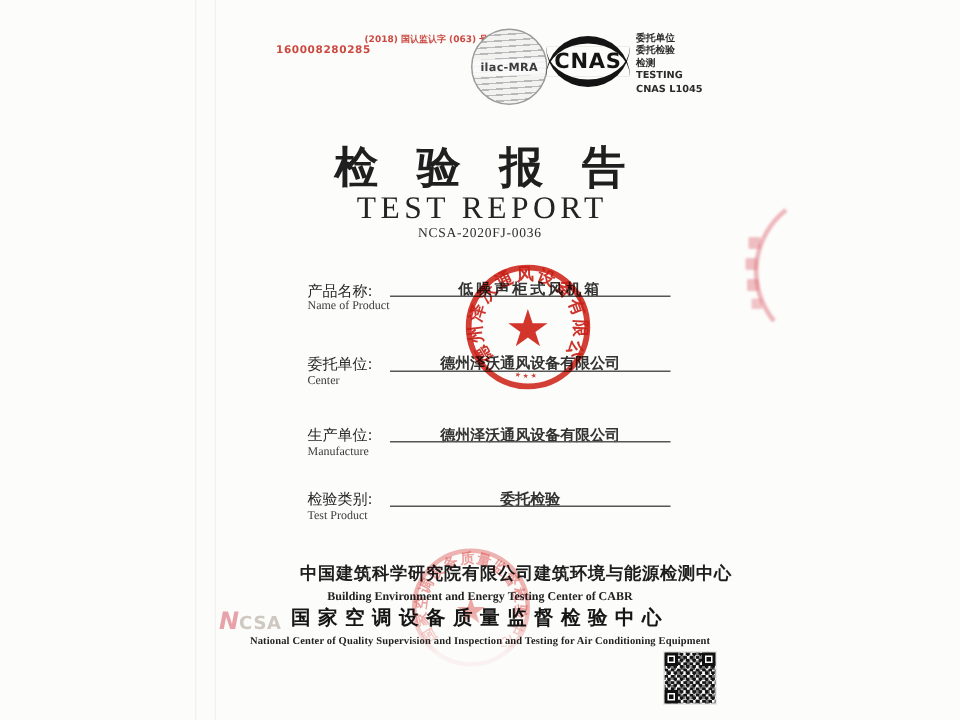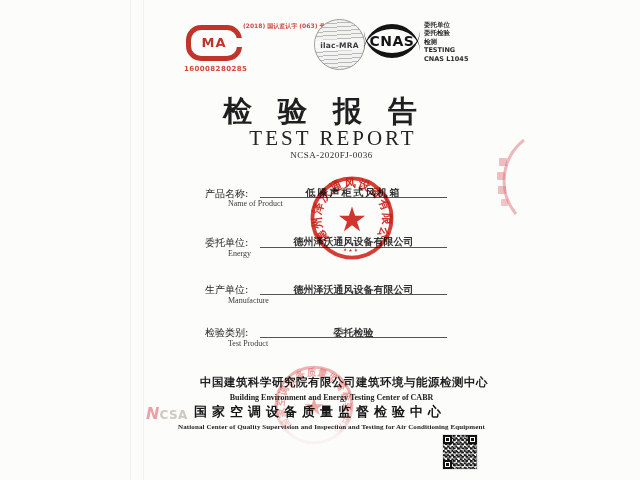--- a/index.html
+++ b/index.html
@@ -1,19 +1,19 @@
 <!DOCTYPE html>
 <html><head>
 <meta charset="utf-8">
 <style>
   html,body{margin:0;padding:0;}
   body{width:640px;height:480px;background:#fcfcfa;font-family:"DejaVu Sans",sans-serif;position:relative;overflow:hidden;}
   .abs{position:absolute;}
   .center-line{position:absolute;left:0;right:0;text-align:center;}
-  .serif{font-family:"Liberation Serif",serif;margin-left:23px;}
+  .serif{font-family:"Liberation Serif",serif;}
 
   
   .edge-line{position:absolute;top:0;bottom:0;width:1px;background:#f3f1ec;}
 
   
   .cma{left:184px;top:25px;width:58px;}
   .cma-mark{position:relative;width:46px;height:26px;border:5px solid #c0342c;border-radius:15px;margin-left:2px;}
   .cma-mark .gap{position:absolute;right:-7px;top:8px;width:9px;height:9px;background:#fcfcfa;}
   .cma-mark .txt{position:absolute;left:0;right:0;top:5px;text-align:center;font-size:13px;font-weight:bold;color:#c0342c;letter-spacing:1px;}
   .cma-num{margin-top:4px;font-size:7px;font-weight:bold;color:#cc4a42;letter-spacing:0.4px;}
@@ -69,24 +69,20 @@
   .qf::after{content:'';position:absolute;inset:1px;background:#111;}
   .qf.tl{left:0;top:0;} .qf.tr{right:0;top:0;} .qf.bl{left:0;bottom:0;}
 </style>
 </head>
 <body>
 
 <div class="abs edge-line" style="left:130px;"></div>
 <div class="abs edge-line" style="left:143px;"></div>
 
 <div class="abs cma">
-  <div class="cma-mark">
-    <span class="txt">MA</span>
-    <span class="gap"></span>
-  </div>
   <div class="cma-num">160008280285</div>
 </div>
 
 <div class="abs cal">
   <div class="cal-cap">(2018) 国认监认字 (063) 号</div>
 </div>
 
 <div class="abs ilac">
   <div class="ilac-band">ilac-MRA</div>
 </div>
@@ -108,21 +104,21 @@
 <div class="center-line title-zh"><span>检验报告</span></div>
 <div class="center-line title-en serif"><span>TEST REPORT</span></div>
 <div class="center-line report-no serif">NCSA-2020FJ-0036</div>
 
 <div class="abs flabel-zh" style="top:187px;">产品名称:</div>
 <div class="abs flabel-en serif" style="top:199px;">Name of Product</div>
 <div class="abs fvalue wide" style="top:186px;">低噪声柜式风机箱</div>
 <div class="abs fline" style="top:197px;"></div>
 
 <div class="abs flabel-zh" style="top:236px;">委托单位:</div>
-<div class="abs flabel-en serif" style="top:249px;">Energy</div>
+<div class="abs flabel-en serif" style="top:249px;">Center</div>
 <div class="abs fvalue" style="top:235px;">德州泽沃通风设备有限公司</div>
 <div class="abs fline" style="top:247px;"></div>
 
 <div class="abs flabel-zh" style="top:283px;">生产单位:</div>
 <div class="abs flabel-en serif" style="top:296px;">Manufacture</div>
 <div class="abs fvalue" style="top:283px;">德州泽沃通风设备有限公司</div>
 <div class="abs fline" style="top:294px;"></div>
 
 <div class="abs flabel-zh" style="top:326px;">检验类别:</div>
 <div class="abs flabel-en serif" style="top:339px;">Test Product</div>

